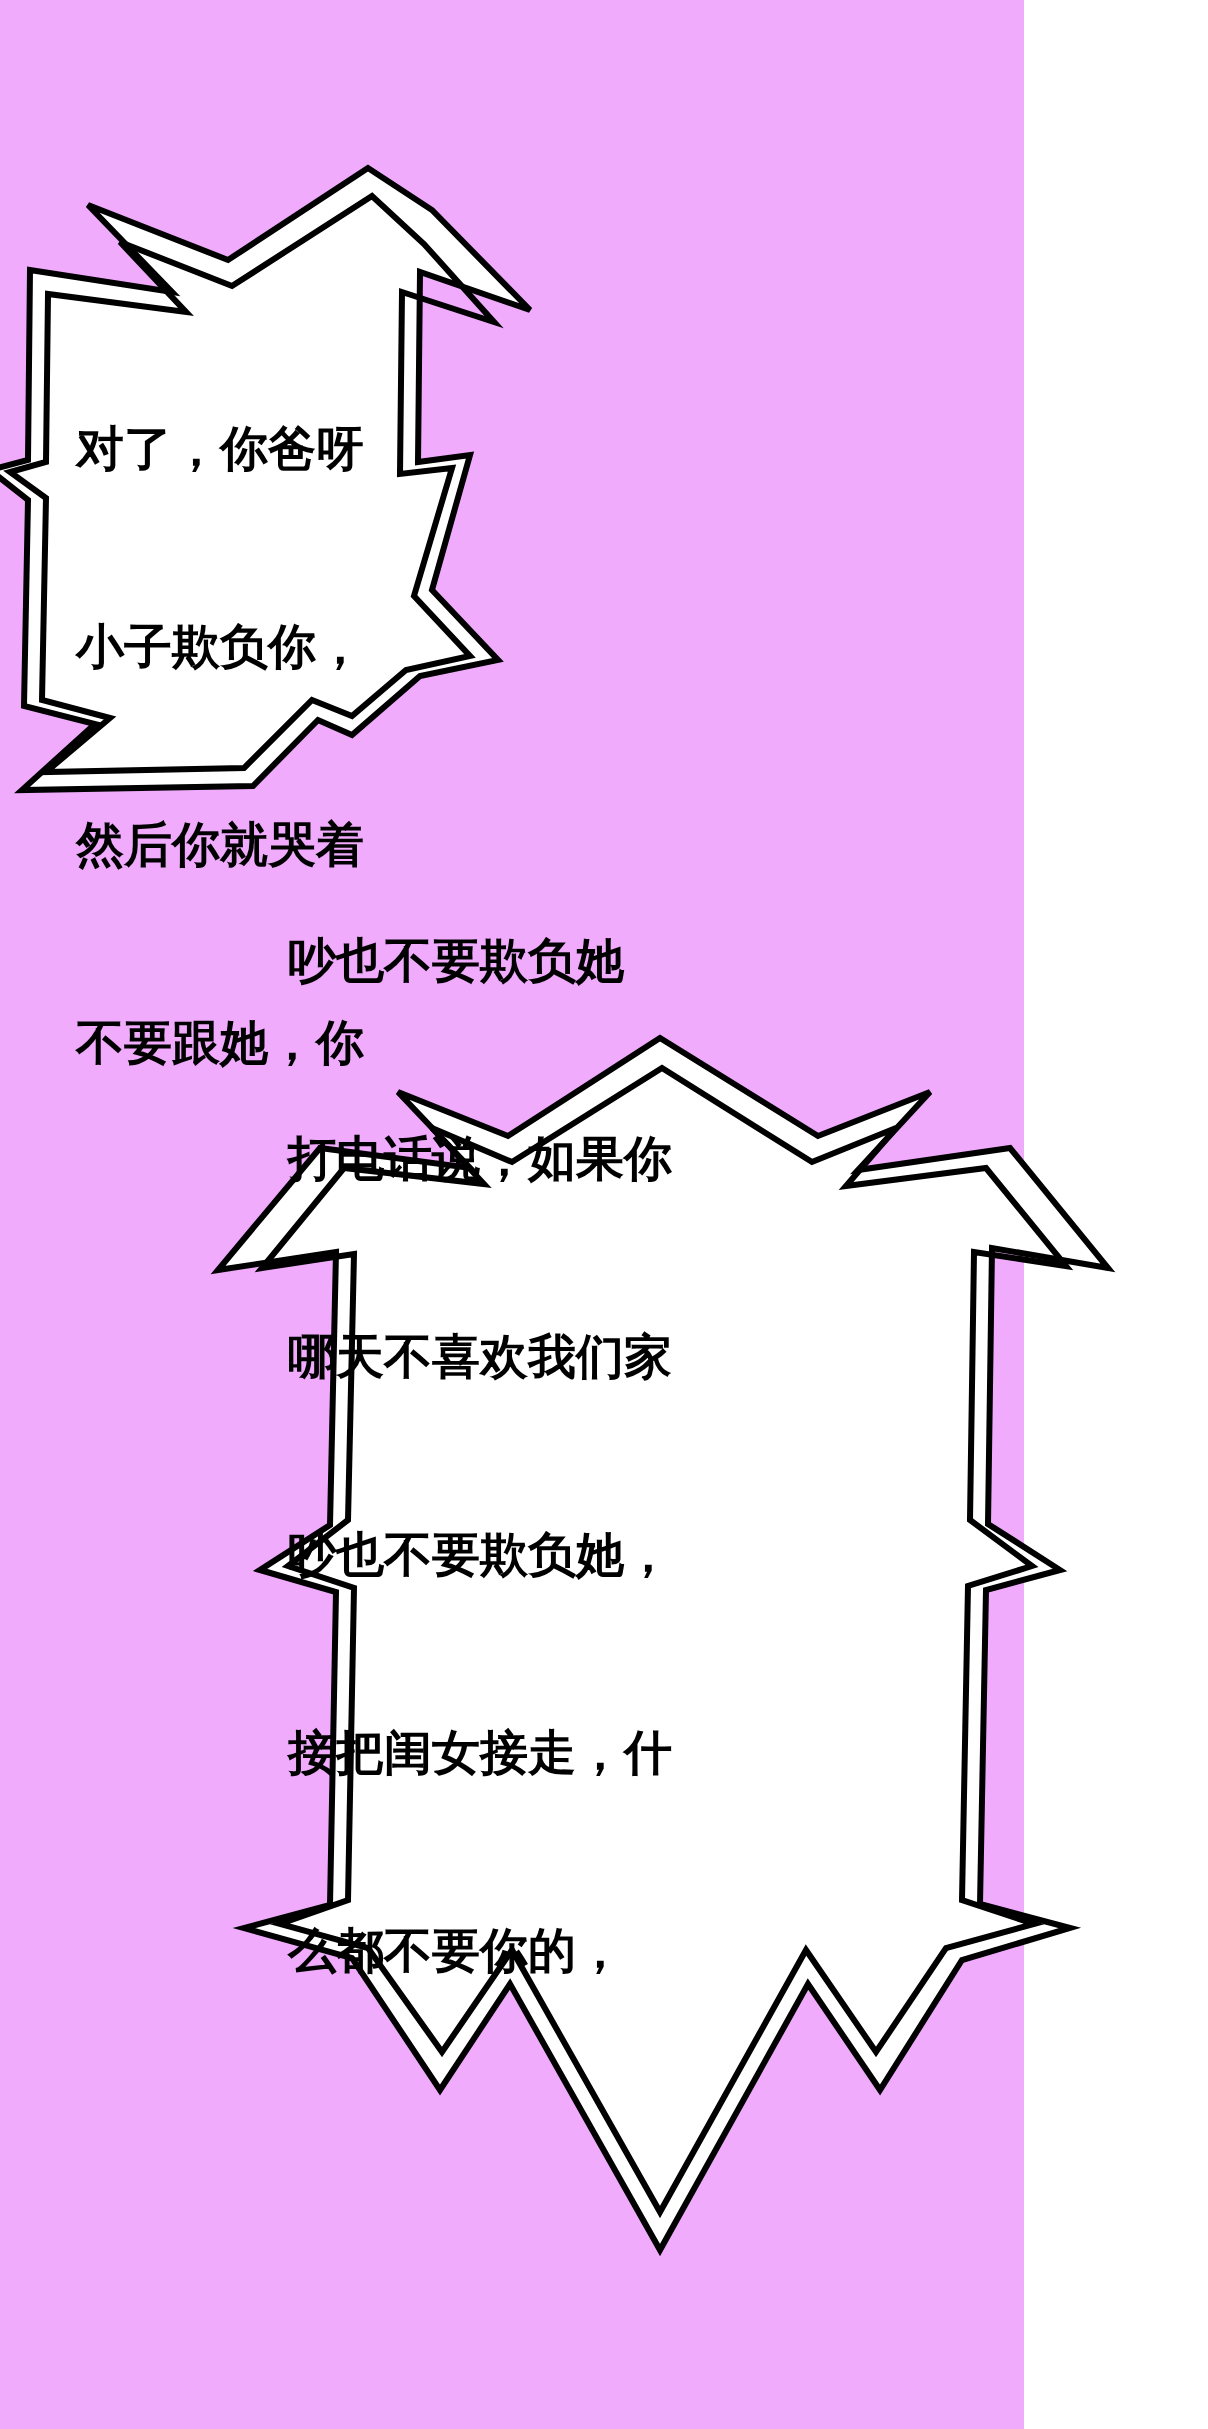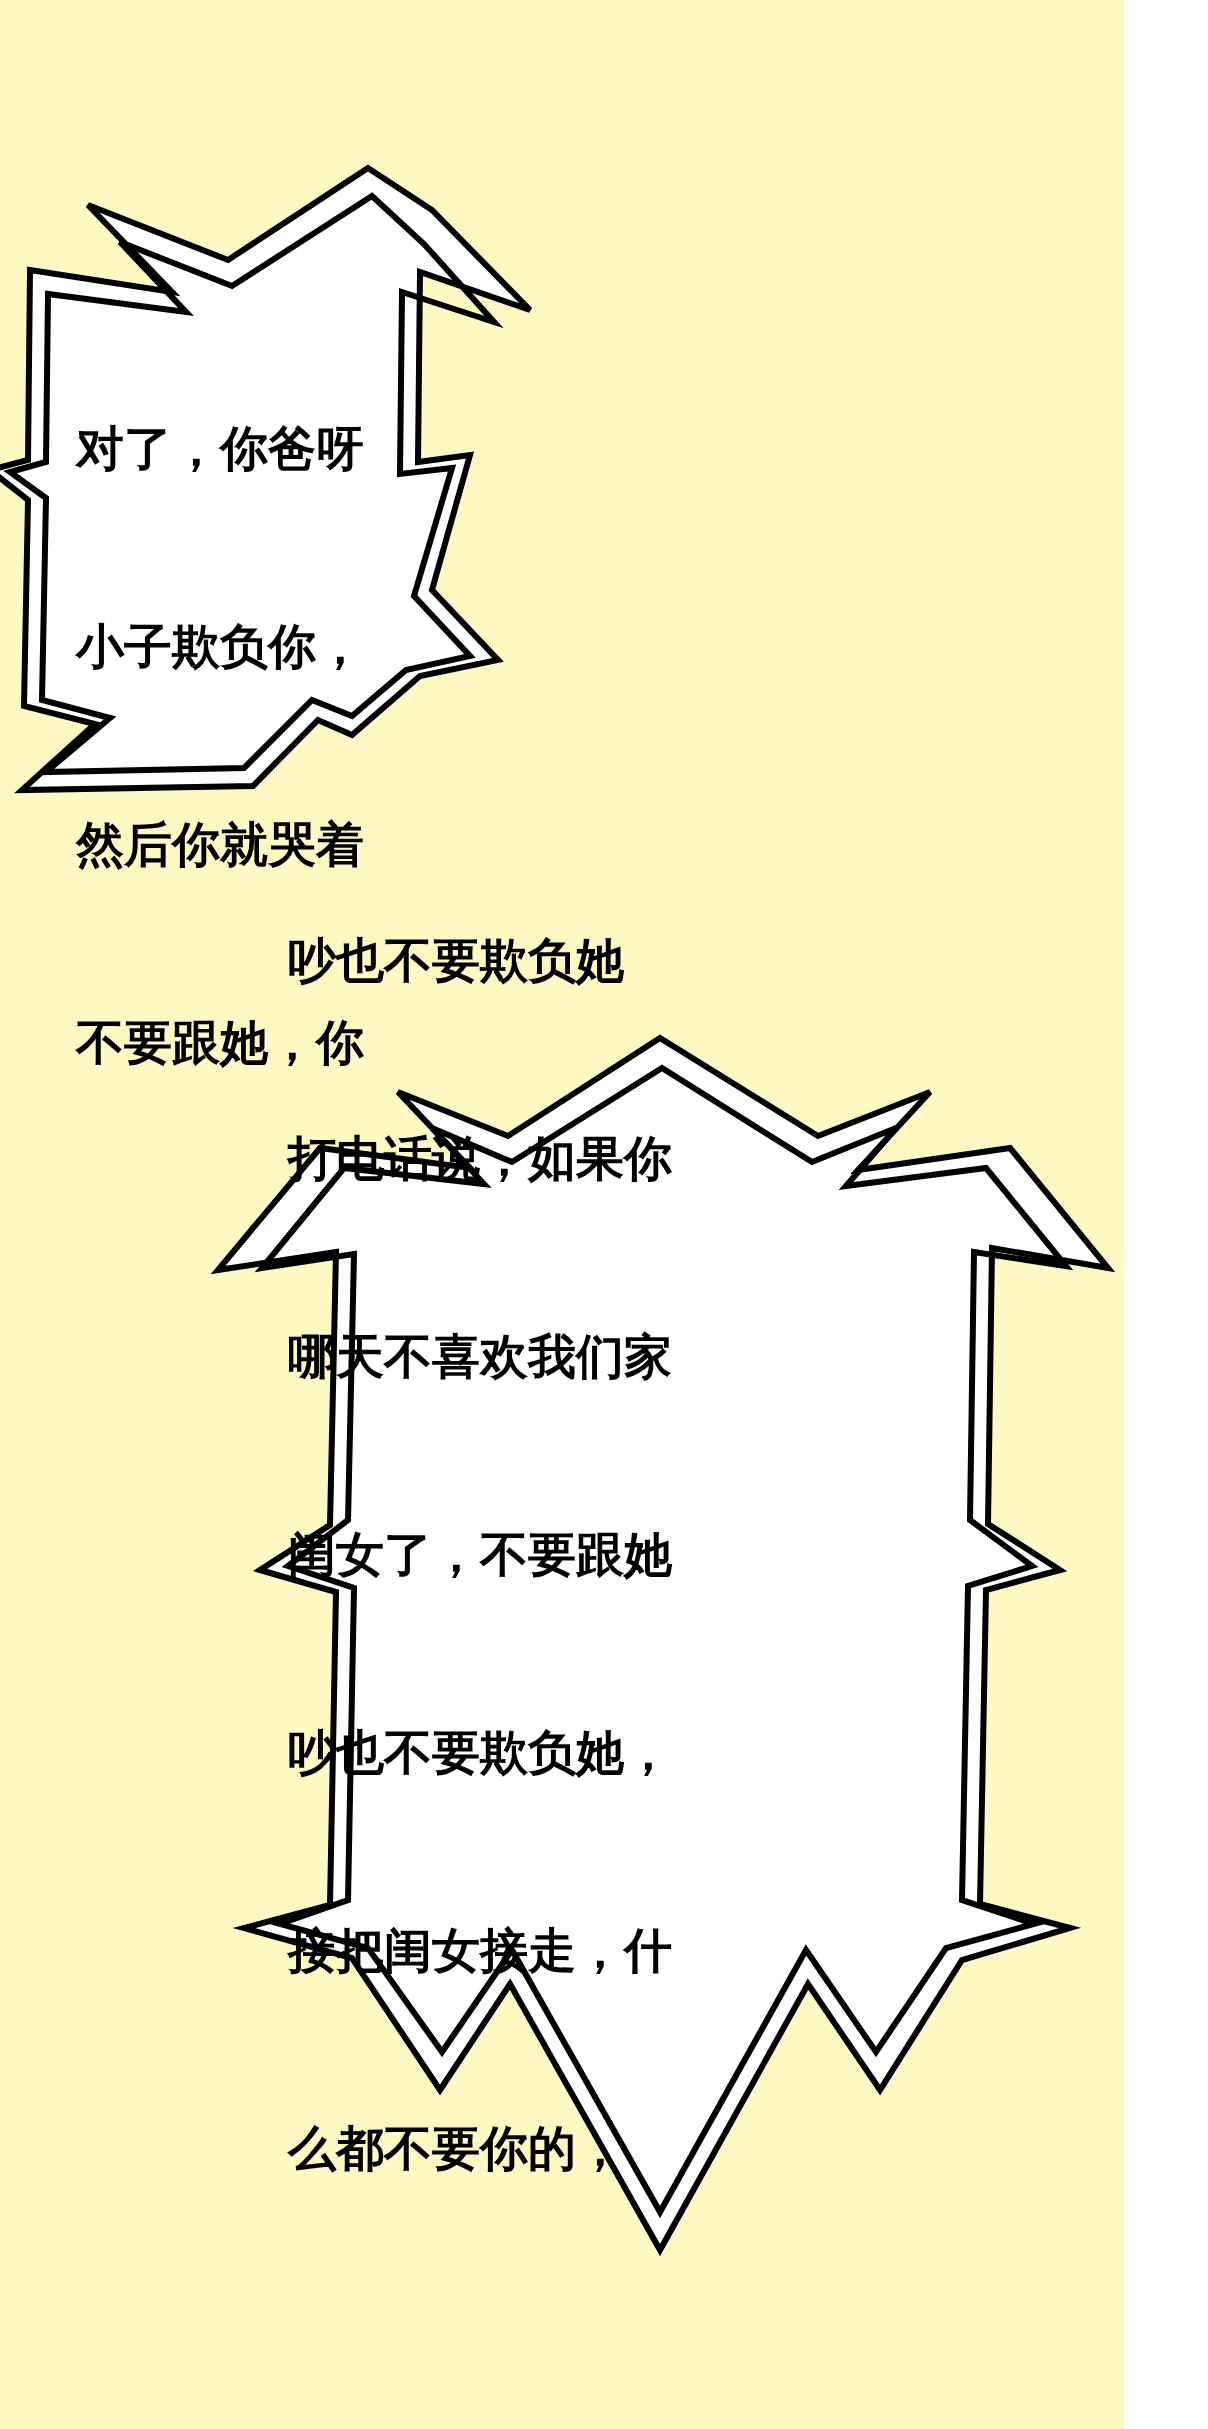--- a/index.html
+++ b/index.html
@@ -12,23 +12,23 @@
     height: 2429px;
     position: relative;
     overflow: hidden;
     font-family: "DejaVu Sans", "Liberation Sans", sans-serif;
   }
 
   #comic-panel {
     position: absolute;
     left: 0;
     top: 0;
-    width: 1124px;
+    width: 1024px;
     height: 2429px;
-    background: #fef9c3;
+    background: #f0abfc;
   }
 
   #bubble-layer {
     position: absolute;
     left: 0;
     top: 0;
     width: 1208px;
     height: 2429px;
     display: block;
   }
@@ -199,19 +199,18 @@
     <span class="text-line">对了，你爸呀</span>
     <span class="text-line">小子欺负你，</span>
     <span class="text-line">然后你就哭着</span>
     <span class="text-line">不要跟她，你</span>
   </div>
 
   <div class="bubble-text" id="bubble-2-text">
     <span class="text-line">吵也不要欺负她</span>
     <span class="text-line">打电话说，如果你</span>
     <span class="text-line">哪天不喜欢我们家</span>
-    <span class="text-line">闺女了，不要跟她</span>
     <span class="text-line">吵也不要欺负她，</span>
     <span class="text-line">接把闺女接走，什</span>
     <span class="text-line">么都不要你的，</span>
   </div>
 
 </div>
 
 </body></html>

